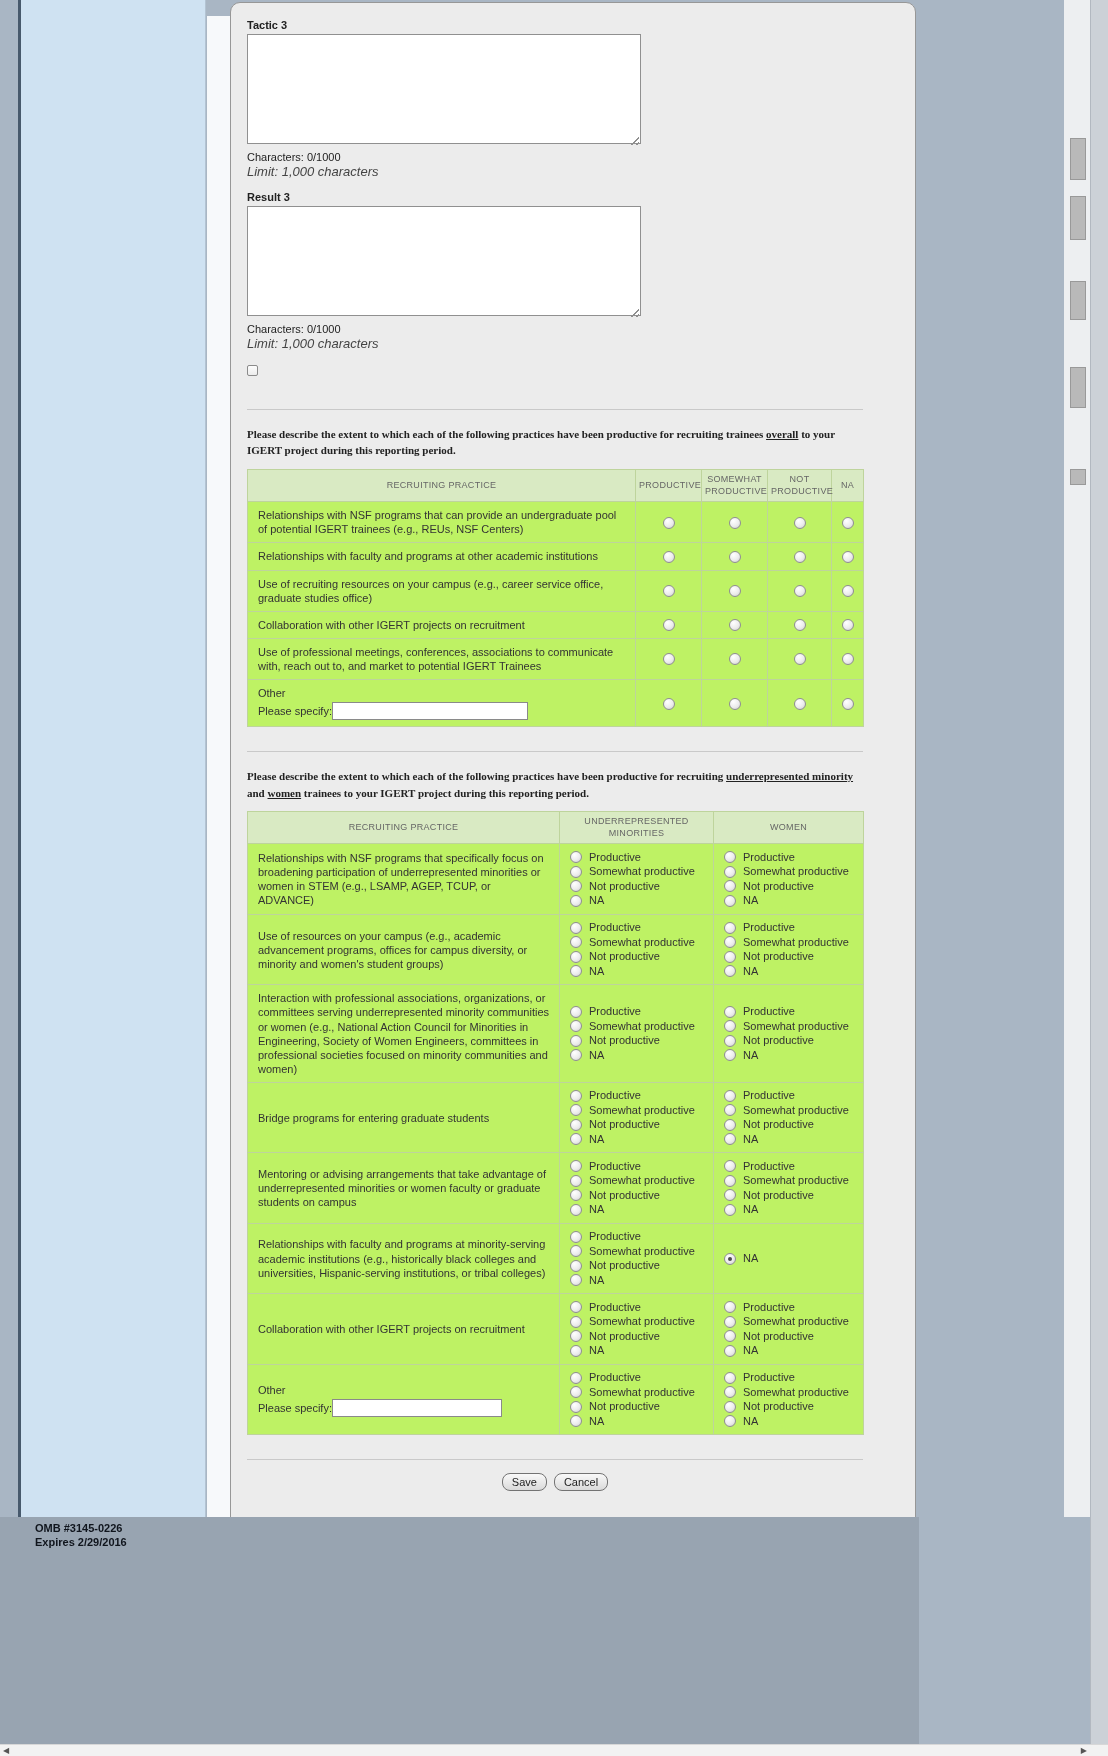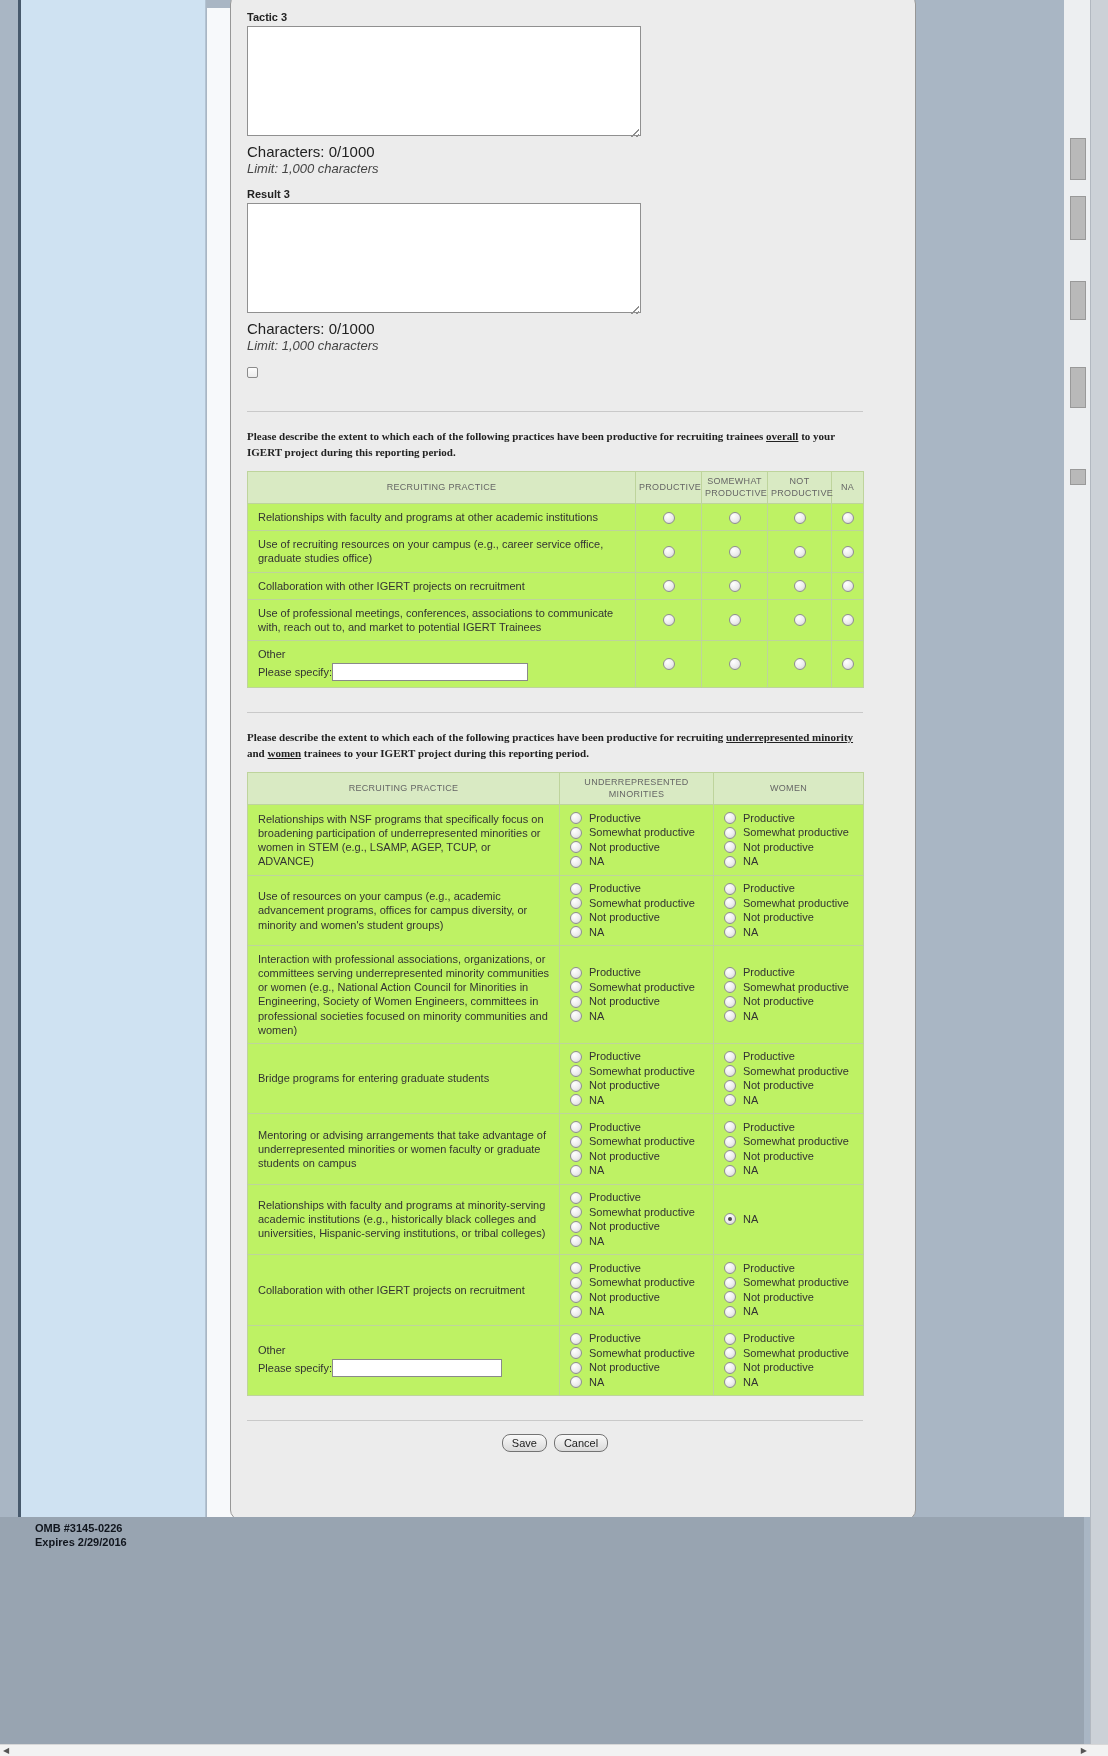--- a/index.html
+++ b/index.html
@@ -5,51 +5,51 @@
   * { margin:0; padding:0; box-sizing:border-box; }
   html,body { width:1108px; height:1756px; }
   body {
     position:relative; overflow:hidden;
     font-family:"Liberation Sans", sans-serif;
     background:#a9b6c4; color:#333;
   }
   
   .left-line { position:absolute; left:18px; top:0; width:3px; height:1517px; background:#47596c; }
   .sidebar { position:absolute; left:21px; top:0; width:185px; height:1517px; background:#cfe2f2; border-right:1px solid #b3c3d2; }
-  .white-frame { position:absolute; left:207px; top:8px; width:648px; height:1517px; background:#f7f9fb; }
+  .white-frame { position:absolute; left:207px; top:16px; width:648px; height:1517px; background:#f7f9fb; }
   .main-panel {
     position:absolute; left:23px; top:-14px; width:686px; height:1526px;
     background:#ececec; border:1px solid #979797; border-radius:10px; overflow:hidden;
   }
   .content { padding:16px 16px 0 16px; }
   .right-gutter { position:absolute; left:1064px; top:0; width:26px; height:1517px; background:#edeff1; }
   .rg-block { position:absolute; left:1070px; width:16px; background:#b9b9b9; border:1px solid #999; }
   .rg-b1 { top:138px; height:42px; } .rg-b2 { top:196px; height:44px; }
   .rg-b3 { top:281px; height:39px; } .rg-b4 { top:367px; height:41px; }
   .rg-b5 { top:469px; height:16px; }
   .vscrollbar { position:absolute; left:1090px; top:0; width:18px; height:1744px; background:#ccd1d7; border-left:1px solid #b2b8c0; }
-  .footer-band { position:absolute; left:0; top:1517px; width:1084px; height:227px; background:#98a4b1; }
+  .footer-band { position:absolute; left:0; top:1517px; width:919px; height:227px; background:#98a4b1; }
   .footer-text { position:absolute; left:35px; top:5px; font-size:11px; font-weight:bold; color:#10151d; line-height:1.25; }
   .hscrollbar { position:absolute; left:0; top:1744px; width:1108px; height:12px; background:#f2f2f2; border-top:1px solid #d7d7d7; }
   .hs-arrow { position:absolute; top:0; font-size:8px; line-height:12px; color:#555; }
   .hs-left { left:3px; } .hs-right { right:21px; }
 
   
   .field-label { font-size:11px; font-weight:bold; color:#222; margin-bottom:3px; }
   .ta-wrap { position:relative; width:394px; }
   textarea {
     width:394px; height:110px; resize:none; background:#fff;
     border:1px solid #909090; font-family:inherit; font-size:11px; padding:2px;
   }
   .grip {
     position:absolute; right:2px; bottom:3px; width:9px; height:9px; pointer-events:none;
     background:repeating-linear-gradient(135deg,#8f8f8f 0 1px,transparent 1px 3.5px);
     clip-path:polygon(100% 0,100% 100%,0 100%);
   }
-  .chars { font-size:15px; color:#222; margin-top:3px; }
+  .chars { font-size:11px; color:#222; margin-top:3px; }
   .limit { font-size:13px; font-style:italic; color:#444; margin-top:1px; margin-bottom:12px; }
   .approve { width:616px; font-size:11px; line-height:1.45; margin-top:8px; color:#222; }
   .checkbox {
     display:inline-block; width:11px; height:11px; vertical-align:-2px; margin-right:7px;
     border:1px solid #8b8b8b; border-radius:2px; background:linear-gradient(#fdfdfd,#ececec);
   }
   .divider { border:none; border-top:1px solid #c9c9c9; width:616px; margin:0; }
   .d1 { margin-top:30px; } .d2 { margin-top:24px; } .d3 { margin-top:24px; }
   .intro { width:616px; font-size:11px; font-weight:bold; line-height:1.5; color:#222; margin-top:16px; margin-bottom:10px;font-family:Liberation Serif, serif; }
   .intro u { text-decoration:underline; }
@@ -132,20 +132,27 @@
           <tr>
             <th>RECRUITING PRACTICE</th>
             <th>PRODUCTIVE</th>
             <th>SOMEWHAT PRODUCTIVE</th>
             <th>NOT PRODUCTIVE</th>
             <th>NA</th>
           </tr>
         </thead>
         <tbody>
           <tr>
+            <td class="c-practice">Relationships with NSF programs that can provide an undergraduate pool of potential IGERT trainees (e.g., REUs, NSF Centers)</td>
+            <td class="c-opt"><span class="radio"></span></td>
+            <td class="c-opt"><span class="radio"></span></td>
+            <td class="c-opt"><span class="radio"></span></td>
+            <td class="c-opt"><span class="radio"></span></td>
+          </tr>
+          <tr>
             <td class="c-practice">Relationships with faculty and programs at other academic institutions</td>
             <td class="c-opt"><span class="radio"></span></td>
             <td class="c-opt"><span class="radio"></span></td>
             <td class="c-opt"><span class="radio"></span></td>
             <td class="c-opt"><span class="radio"></span></td>
           </tr>
           <tr>
             <td class="c-practice">Use of recruiting resources on your campus (e.g., career service office, graduate studies office)</td>
             <td class="c-opt"><span class="radio"></span></td>
             <td class="c-opt"><span class="radio"></span></td>

